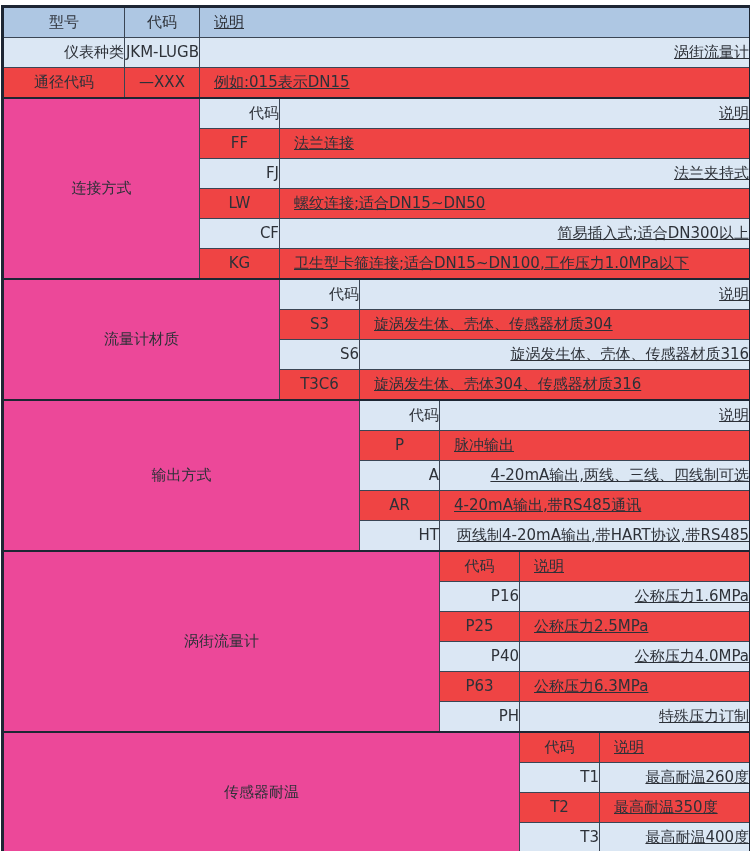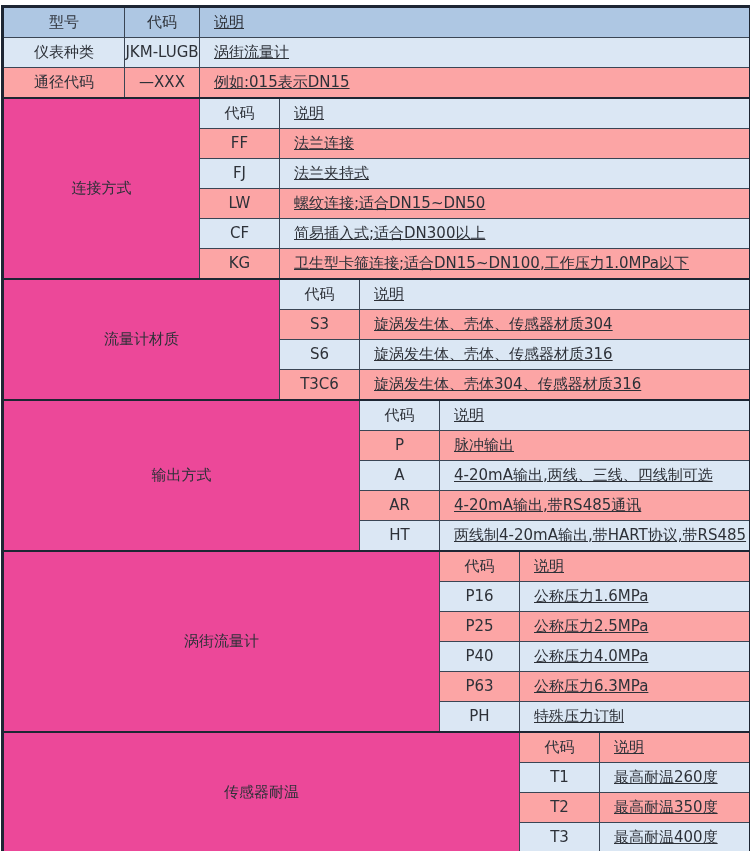--- a/index.html
+++ b/index.html
@@ -28,22 +28,22 @@
     font-size:15px;
     line-height:29px;
     padding:0;
     overflow:hidden;
     white-space:nowrap;
     color:var(--text);
   }
   td.center{text-align:center;}
   td.desc{text-align:left;padding-left:14px;text-decoration:underline;}
   td.hdr{background:var(--header-bg);}
-  td.b{background:var(--stripe-bg);}
-  td.w{background:#fca5a5;}
+  td.b{background:var(--stripe-bg);text-align:right;}
+  td.w{background:#ef4444;}
   td.label-cell{background:#ec4899;text-align:center;vertical-align:middle;}
   td.st{border-top:2px solid var(--outer);}
 </style>
 </head>
 <body>
 
 <div class="wrap">
 <table class="spec">
   <colgroup>
     <col style="width:122px">

